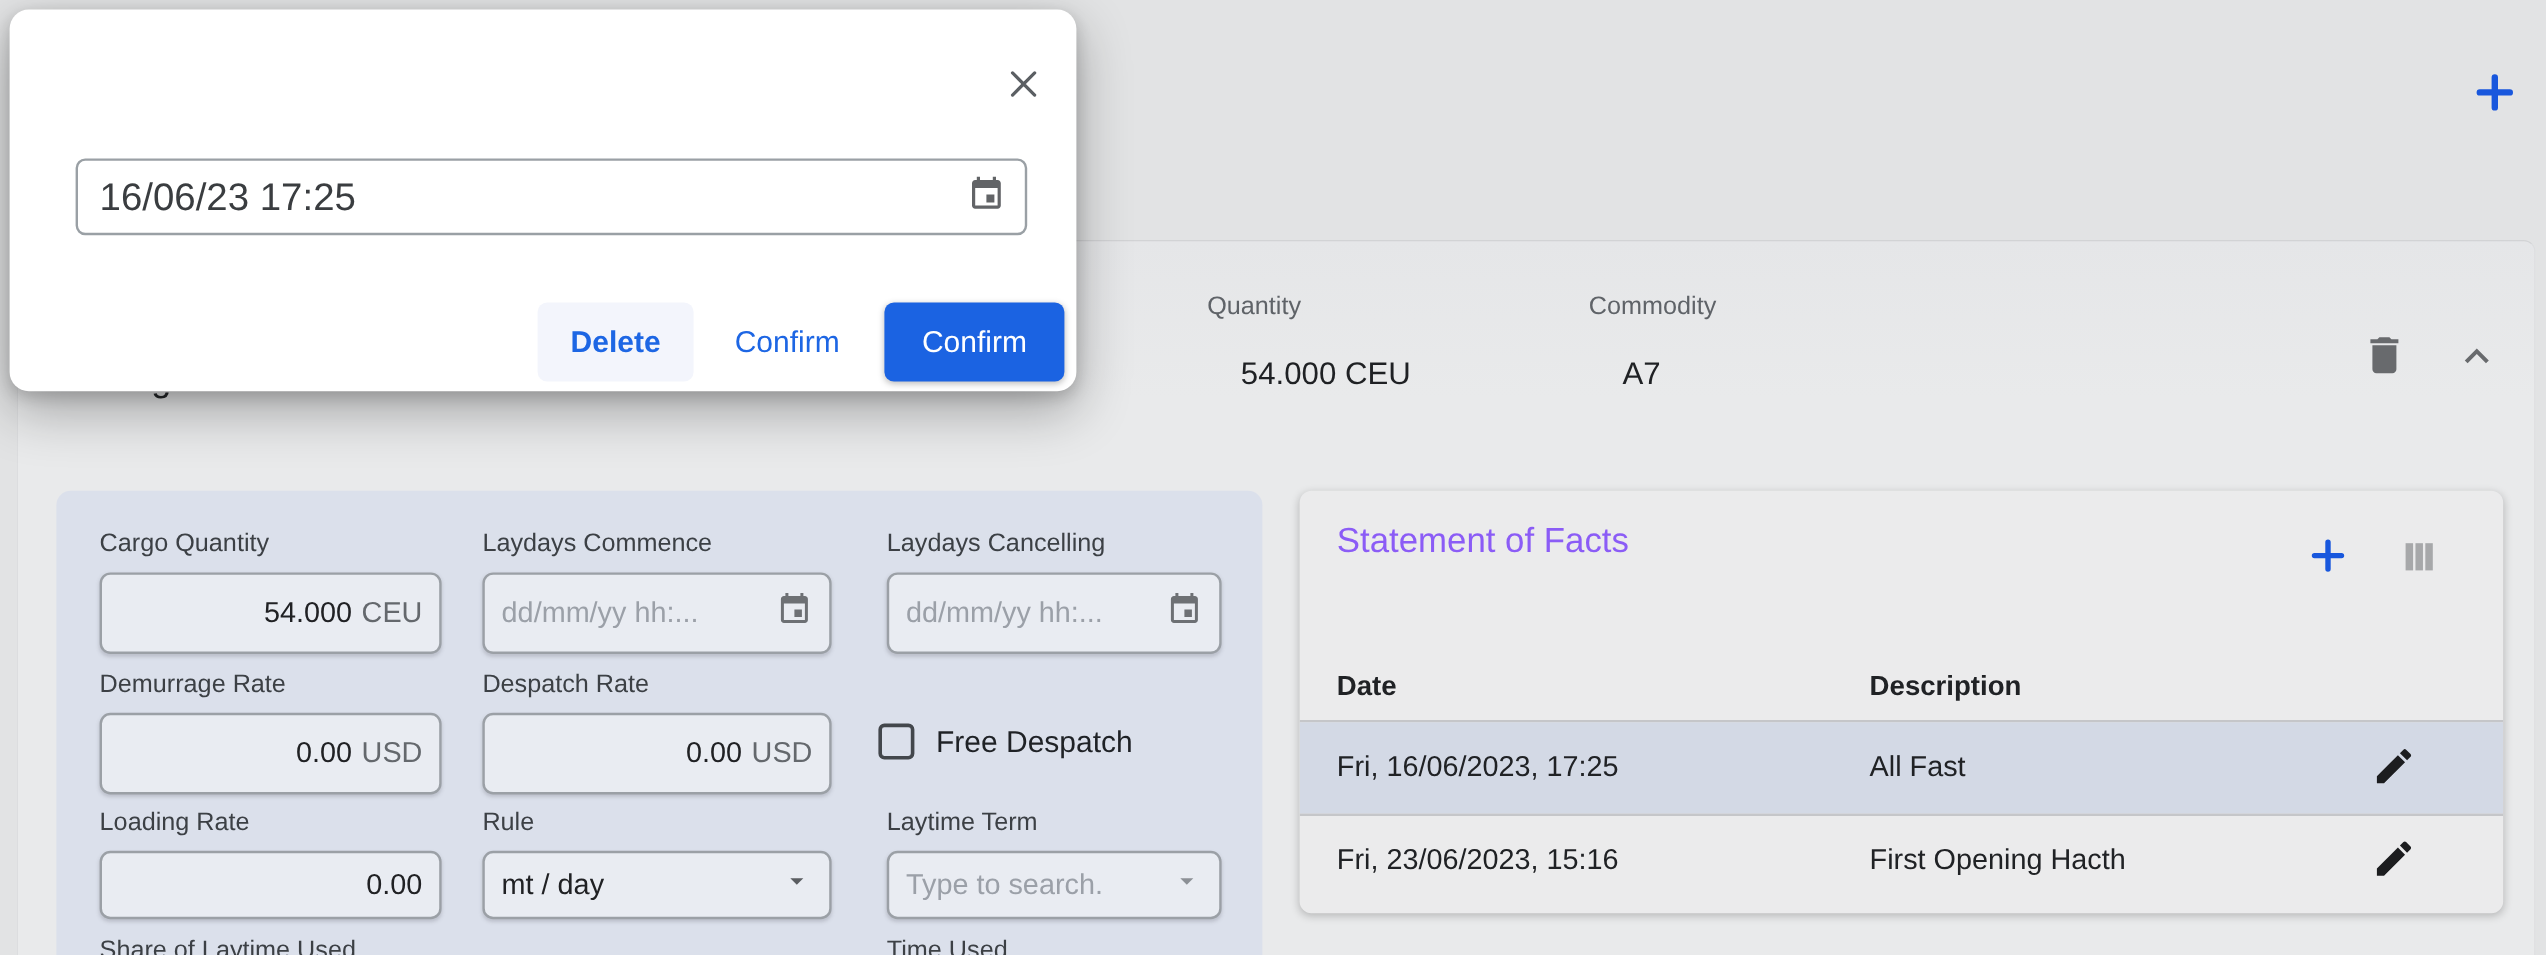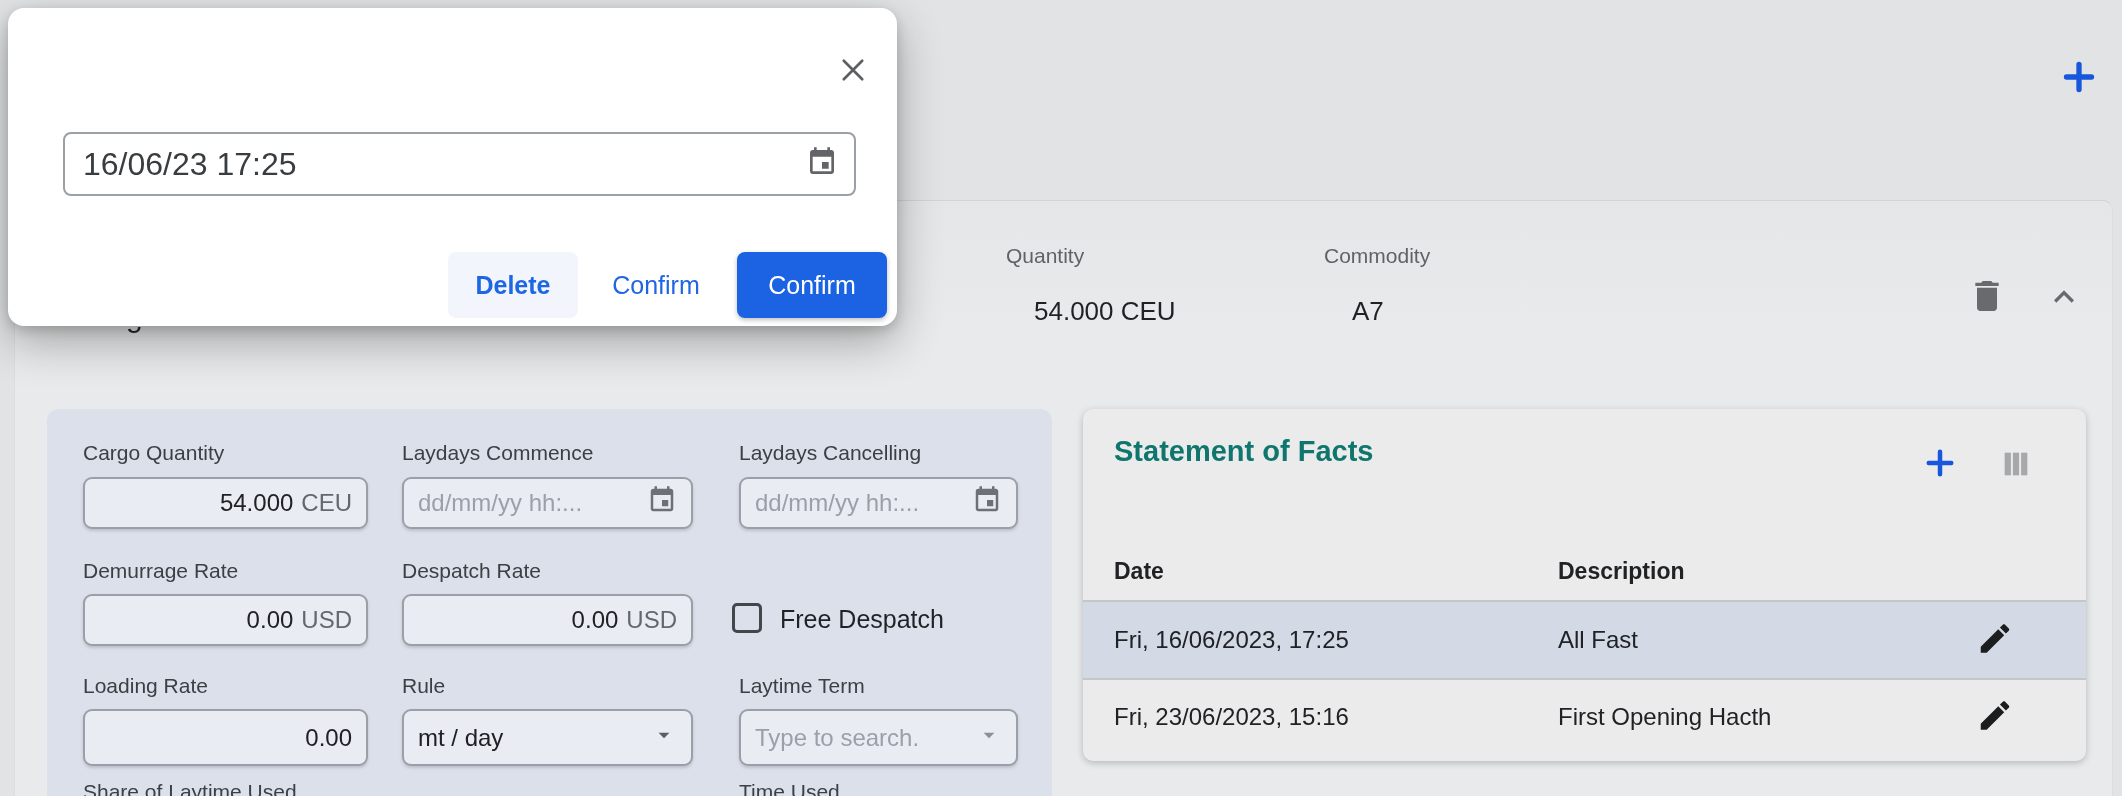--- a/index.html
+++ b/index.html
@@ -18,34 +18,34 @@
   .meta-value{font-size:26px;color:#1f2124;margin-left:28px;}
   .icon-btn{display:flex;align-items:center;justify-content:center;cursor:pointer;background:none;border:none;padding:0;}
 
   
   .frag-clip{left:126px;top:327px;width:40px;height:18px;overflow:hidden;}
   .frag-clip span{position:relative;top:-27px;font-size:30px;color:#26282b;display:block;}
 
   
   .form-panel{left:47px;top:409px;width:1005px;height:420px;background:#dbe0eb;border-radius:12px;}
   .f-label{font-size:21px;color:#3c4045;white-space:nowrap;}
-  .fld{height:52px;background:#e9ecf2;border:2px solid #9ba0a6;border-radius:9px;
+  .fld{height:68px;background:#e9ecf2;border:2px solid #9ba0a6;border-radius:9px;
     box-shadow:0 2px 3px rgba(100,100,110,.25);display:flex;align-items:center;
     padding:0 14px;font-size:24px;color:#202124;overflow:hidden;white-space:nowrap;}
   .fld.right{justify-content:flex-end;gap:8px;}
   .fld .unit{color:#64686d;}
   .fld .ph{color:#9ba0a8;}
   .fld.between{justify-content:space-between;}
   .checkbox{width:30px;height:30px;border:3px solid #43474c;border-radius:5px;background:transparent;}
   .chk-label{font-size:25px;color:#1f2226;}
 
   
   .sof-card{left:1083px;top:409px;width:1003px;height:352px;background:#ebebec;border-radius:10px;
     box-shadow:0 2px 7px rgba(0,0,0,.22);overflow:hidden;}
-  .sof-title{left:31px;top:26px;font-size:29px;font-weight:700;color:#0f766e;}
+  .sof-title{left:31px;top:26px;font-size:29px;font-weight:400;color:#8b5cf6;}
   .sof-hd{left:0;top:132px;width:100%;height:60px;display:flex;align-items:center;}
   .sof-hd .c{font-size:23px;font-weight:700;color:#202225;}
   .sep{left:0;width:100%;height:2px;background:#c5c6c9;}
   .sof-row{left:0;width:100%;height:76px;display:flex;align-items:center;cursor:pointer;}
   .sof-row .c{font-size:24px;color:#202225;}
   .c.col-date{position:absolute;left:31px;}
   .c.col-desc{position:absolute;left:475px;}
   .row-sel{background:#d3d9e5;}
   .pencil-btn{position:absolute;left:893px;top:50%;transform:translateY(-50%);}
 

